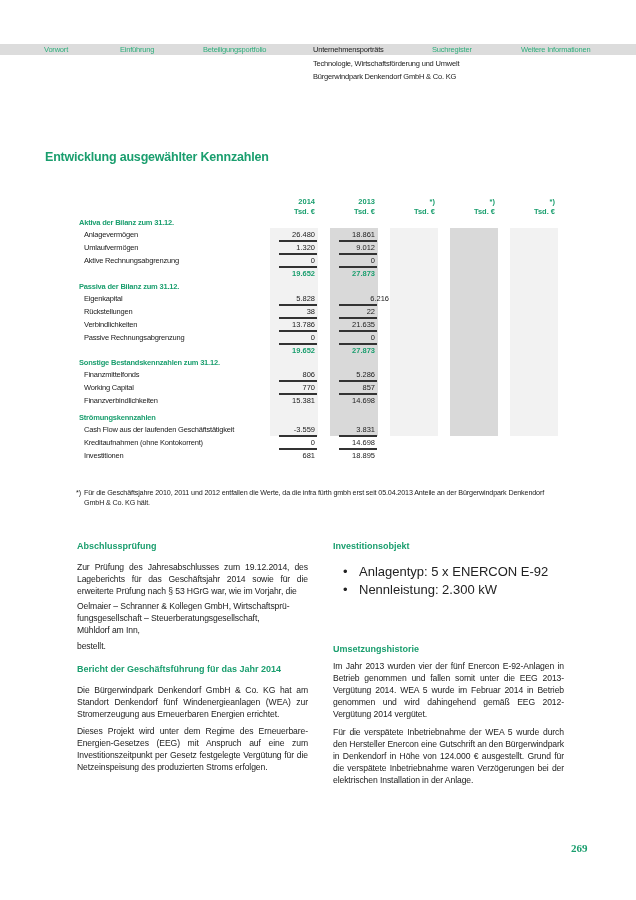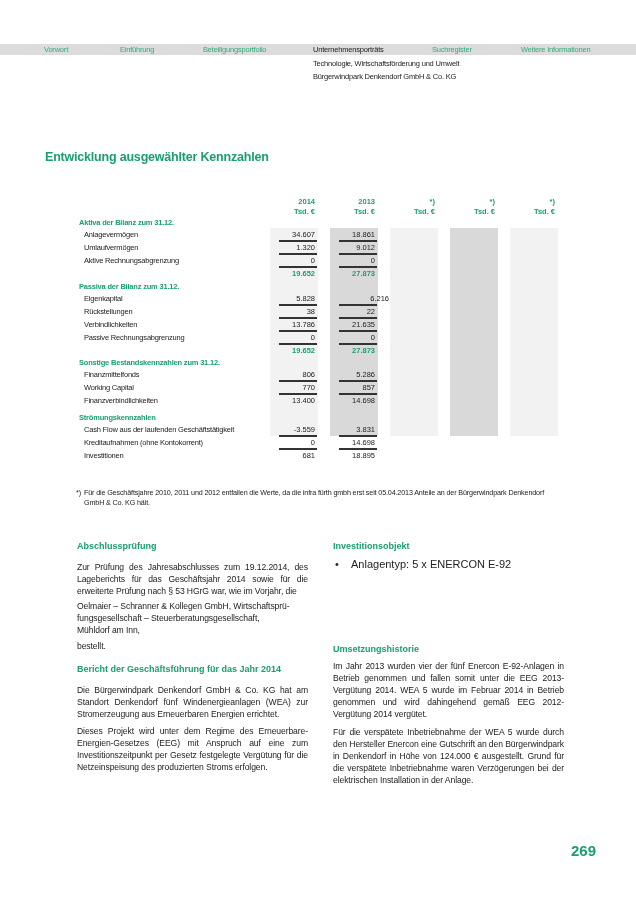--- a/index.html
+++ b/index.html
@@ -17,24 +17,24 @@
   .rowlabel { position:absolute; left:84px; font-size:7.5px; color:#222; white-space:nowrap; letter-spacing:-0.2px; }
   .seclabel { position:absolute; left:79px; font-size:7.5px; font-weight:bold; color:#1a9e6e; white-space:nowrap; letter-spacing:-0.2px; }
   .cell { position:absolute; font-size:7.5px; text-align:right; width:40px; color:#222; }
   .cell.total { color:#1a9e6e; font-weight:bold; }
   .rule { position:absolute; height:1.6px; background:#333; }
   .footnote { position:absolute; left:84px; top:488px; width:480px; font-size:7.2px; line-height:10px; color:#222; letter-spacing:-0.15px; }
   .footnote .mark { position:absolute; left:-8px; top:0; }
   .h2 { position:absolute; font-size:9px; font-weight:bold; color:#1a9e6e; white-space:nowrap; }
   .para { position:absolute; font-size:8.6px; line-height:12px; color:#222; text-align:justify; letter-spacing:-0.1px; }
   .center { text-align:left; }
-  .bullets { position:absolute; left:333px; top:558px; margin:0; padding:0; list-style:none; font-size:11px; color:#222; }
+  .bullets { position:absolute; left:333px; top:558px; margin:8px; padding:0; list-style:none; font-size:13px; color:#222; }
   .bullets li { position:relative; padding-left:18px; height:18px; line-height:12px; }
   .bullets li::before { content:"\2022"; position:absolute; left:2px; top:0; }
-  .pagenum { position:absolute; left:571px; top:842px; font-size:15px; font-weight:bold; color:#1a9e6e; }
+  .pagenum { position:absolute; left:571px; top:842px; font-size:11px; font-weight:bold; color:#1a9e6e;font-family:Liberation Serif, serif; }
 </style>
 </head>
 <body>
 
 <div class="nav">
   <span class="nav-item" style="left:44px">Vorwort</span>
   <span class="nav-item" style="left:120px">Einführung</span>
   <span class="nav-item" style="left:203px">Beteiligungsportfolio</span>
   <span class="nav-item active" style="left:313px">Unternehmensporträts</span>
   <span class="nav-item" style="left:432px">Suchregister</span>
@@ -57,21 +57,21 @@
 <div class="colhead" style="left:335px;top:206px">Tsd. €</div>
 <div class="colhead" style="left:395px;top:196px">*)</div>
 <div class="colhead" style="left:395px;top:206px">Tsd. €</div>
 <div class="colhead" style="left:455px;top:196px">*)</div>
 <div class="colhead" style="left:455px;top:206px">Tsd. €</div>
 <div class="colhead" style="left:515px;top:196px">*)</div>
 <div class="colhead" style="left:515px;top:206px">Tsd. €</div>
 
 <div class="seclabel" style="top:218px">Aktiva der Bilanz zum 31.12.</div>
 <div class="rowlabel" style="top:230px">Anlagevermögen</div>
-<div class="cell" style="left:275px;top:230px">34.607</div>
+<div class="cell" style="left:275px;top:230px">26.480</div>
 <div class="cell" style="left:335px;top:230px">18.861</div>
 <div class="rule" style="left:279px;top:240px;width:38px"></div>
 <div class="rule" style="left:339px;top:240px;width:38px"></div>
 
 <div class="rowlabel" style="top:243px">Umlaufvermögen</div>
 <div class="cell" style="left:275px;top:243px">1.320</div>
 <div class="cell" style="left:335px;top:243px">9.012</div>
 <div class="rule" style="left:279px;top:253px;width:38px"></div>
 <div class="rule" style="left:339px;top:253px;width:38px"></div>
 
@@ -119,21 +119,21 @@
 <div class="rule" style="left:279px;top:380px;width:38px"></div>
 <div class="rule" style="left:339px;top:380px;width:38px"></div>
 
 <div class="rowlabel" style="top:383px">Working Capital</div>
 <div class="cell" style="left:275px;top:383px">770</div>
 <div class="cell" style="left:335px;top:383px">857</div>
 <div class="rule" style="left:279px;top:393px;width:38px"></div>
 <div class="rule" style="left:339px;top:393px;width:38px"></div>
 
 <div class="rowlabel" style="top:396px">Finanzverbindlichkeiten</div>
-<div class="cell" style="left:275px;top:396px">13.400</div>
+<div class="cell" style="left:275px;top:396px">15.381</div>
 <div class="cell" style="left:335px;top:396px">14.698</div>
 
 <div class="seclabel" style="top:413px">Strömungskennzahlen</div>
 <div class="rowlabel" style="top:425px">Cash Flow aus der laufenden Geschäftstätigkeit</div>
 <div class="cell" style="left:275px;top:425px">-3.559</div>
 <div class="cell" style="left:335px;top:425px">3.831</div>
 <div class="rule" style="left:279px;top:435px;width:38px"></div>
 <div class="rule" style="left:339px;top:435px;width:38px"></div>
 
 <div class="rowlabel" style="top:438px">Kreditaufnahmen (ohne Kontokorrent)</div>
@@ -158,18 +158,19 @@
 <div class="para center" style="left:77px;top:624px;width:231px">Mühldorf am Inn,</div>
 <div class="para" style="left:77px;top:640px;width:231px">bestellt.</div>
 
 <div class="h2" style="left:77px;top:664px">Bericht der Geschäftsführung für das Jahr 2014</div>
 <div class="para" style="left:77px;top:684px;width:231px">Die Bürgerwindpark Denkendorf GmbH &amp; Co. KG hat am Standort Denkendorf fünf Windenergieanlagen (WEA) zur Stromerzeugung aus Erneuerbaren Energien errichtet.</div>
 <div class="para" style="left:77px;top:725px;width:231px">Dieses Projekt wird unter dem Regime des Erneuerbare-Energien-Gesetzes (EEG) mit Anspruch auf eine zum Investitionszeitpunkt per Gesetz festgelegte Vergütung für die Netzeinspeisung des produzierten Stroms erfolgen.</div>
 
 <div class="h2" style="left:333px;top:541px">Investitionsobjekt</div>
 <ul class="bullets">
   <li>Anlagentyp: 5 x ENERCON E-92</li>
+  <li>Nennleistung: 2.300 kW</li>
 </ul>
 <div class="h2" style="left:333px;top:644px">Umsetzungshistorie</div>
 <div class="para" style="left:333px;top:660px;width:231px">Im Jahr 2013 wurden vier der fünf Enercon E-92-Anlagen in Betrieb genommen und fallen somit unter die EEG 2013-Vergütung 2014. WEA 5 wurde im Februar 2014 in Betrieb genommen und wird dahingehend gemäß EEG 2012-Vergütung 2014 vergütet.</div>
 <div class="para" style="left:333px;top:726px;width:231px">Für die verspätete Inbetriebnahme der WEA 5 wurde durch den Hersteller Enercon eine Gutschrift an den Bürgerwindpark in Denkendorf in Höhe von 124.000 € ausgestellt. Grund für die verspätete Inbetriebnahme waren Verzögerungen bei der elektrischen Installation in der Anlage.</div>
 
 <div class="pagenum">269</div>
 
 </body></html>

